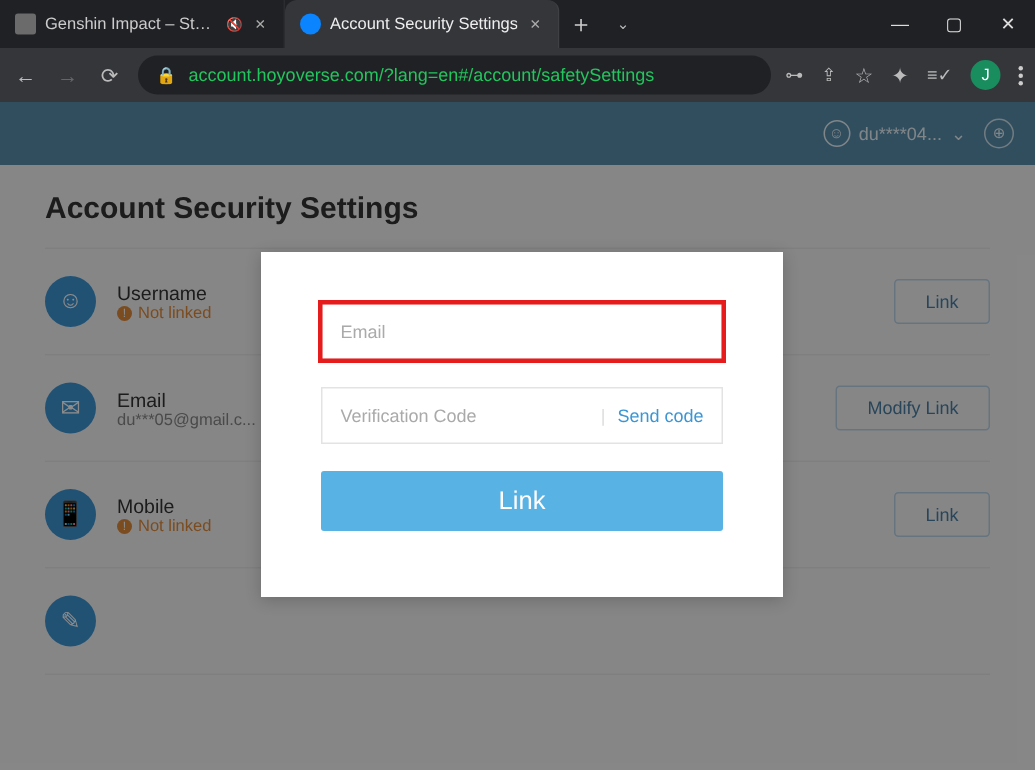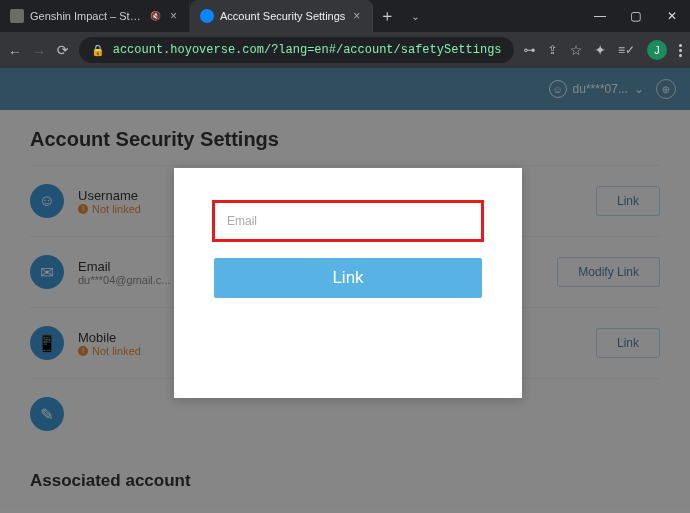--- a/index.html
+++ b/index.html
@@ -19,21 +19,21 @@
     .win-controls { margin-left:auto; display:flex; }
     .win-controls div { width:36px; display:flex; align-items:center; justify-content:center; color:#ddd; font-size:12px;}
     .chev { width:28px; display:flex; align-items:center; justify-content:center; color:#bbb; font-size:10px;}
 
     
     .urlbar { height:36px; background:#35363a; display:flex; align-items:center; padding:0 8px; gap:10px;}
     .nav-ico { color:#bbb; font-size:14px; width:18px; text-align:center;}
     .nav-ico.dis { color:#666; }
     .url-field { flex:1; display:flex; align-items:center; gap:8px; background:#202124; border-radius:20px; height:26px; padding:0 12px; color:#bbb; font-size:12px;}
     .url-field .lock { font-size:11px;}
-    .url-field span.addr { white-space:nowrap; overflow:hidden; text-overflow:ellipsis; color:#86efac;font-family:Liberation Mono, monospace;}
+    .url-field span.addr { white-space:nowrap; overflow:hidden; text-overflow:ellipsis; color:#22c55e;}
     .right-icons { display:flex; align-items:center; gap:12px; color:#bbb; font-size:14px;}
     .avatar { width:20px; height:20px; border-radius:50%; background:#1a8d5f; color:#fff; display:flex; align-items:center; justify-content:center; font-size:11px;}
     .menu-dots { display:flex; flex-direction:column; gap:2px;}
     .menu-dots i{ width:3px;height:3px;background:#ccc;border-radius:50%;}
 
     
     .page { position:relative; height:calc(513px - 68px); background:#f5f5f5;}
     .dim { position:absolute; inset:0; background:rgba(0,0,0,0.45); z-index:5; }
 
     .topstrip { height:42px; background:#5a8fae; display:flex; align-items:center; justify-content:flex-end; padding-right:14px; gap:12px; color:#eaf3f8; font-size:12px;}
@@ -110,21 +110,21 @@
         <i></i>
       </span>
   </div>
 </div>
 
 <div class="page">
 
   <div class="topstrip">
     <div class="user-chip">
       <span class="uico">☺</span>
-      <span>du****07...</span>
+      <span>du****04...</span>
       <span>⌄</span>
     </div>
     <span class="globe">⊕</span>
   </div>
 
   <div class="content">
     <div class="heading">Account Security Settings</div>
 
     <div class="row">
       <div class="ico">☺</div>
@@ -136,21 +136,21 @@
           </div>
       </div>
       <button class="btn">Link</button>
     </div>
 
     <div class="row">
       <div class="ico">✉</div>
       <div class="texts">
         <div class="label">Email</div>
         <div class="sub gray">
-            <span>du***04@gmail.c...</span>
+            <span>du***05@gmail.c...</span>
           </div>
       </div>
       <button class="btn">Modify Link</button>
     </div>
 
     <div class="row">
       <div class="ico">📱</div>
       <div class="texts">
         <div class="label">Mobile</div>
         <div class="sub">
@@ -158,25 +158,29 @@
             <span>Not linked</span>
           </div>
       </div>
       <button class="btn">Link</button>
     </div>
 
     <div class="row">
       <div class="ico">✎</div>
     </div>
 
-    <div class="section2">Associated account</div>
   </div>
 
   <div class="dim"></div>
 
   <div class="modal">
     <div class="field highlight">
       <input type="text" placeholder="Email" style="">
     </div>
+    <div class="field">
+      <input type="text" placeholder="Verification Code" style="">
+      <span class="sep">|</span>
+      <span class="send">Send code</span>
+    </div>
     <button class="primary">Link</button>
   </div>
 
 </div>
 
 </body></html>

